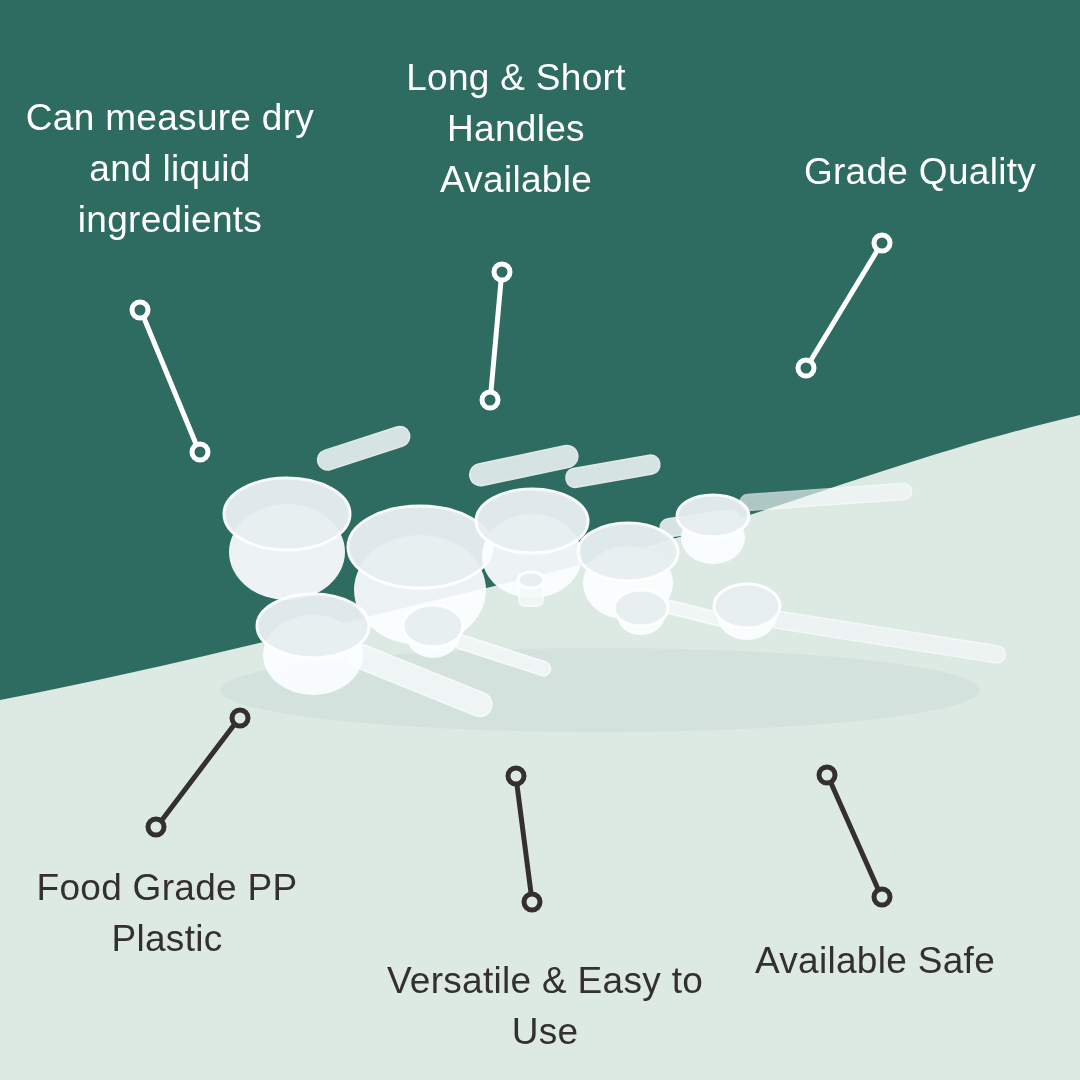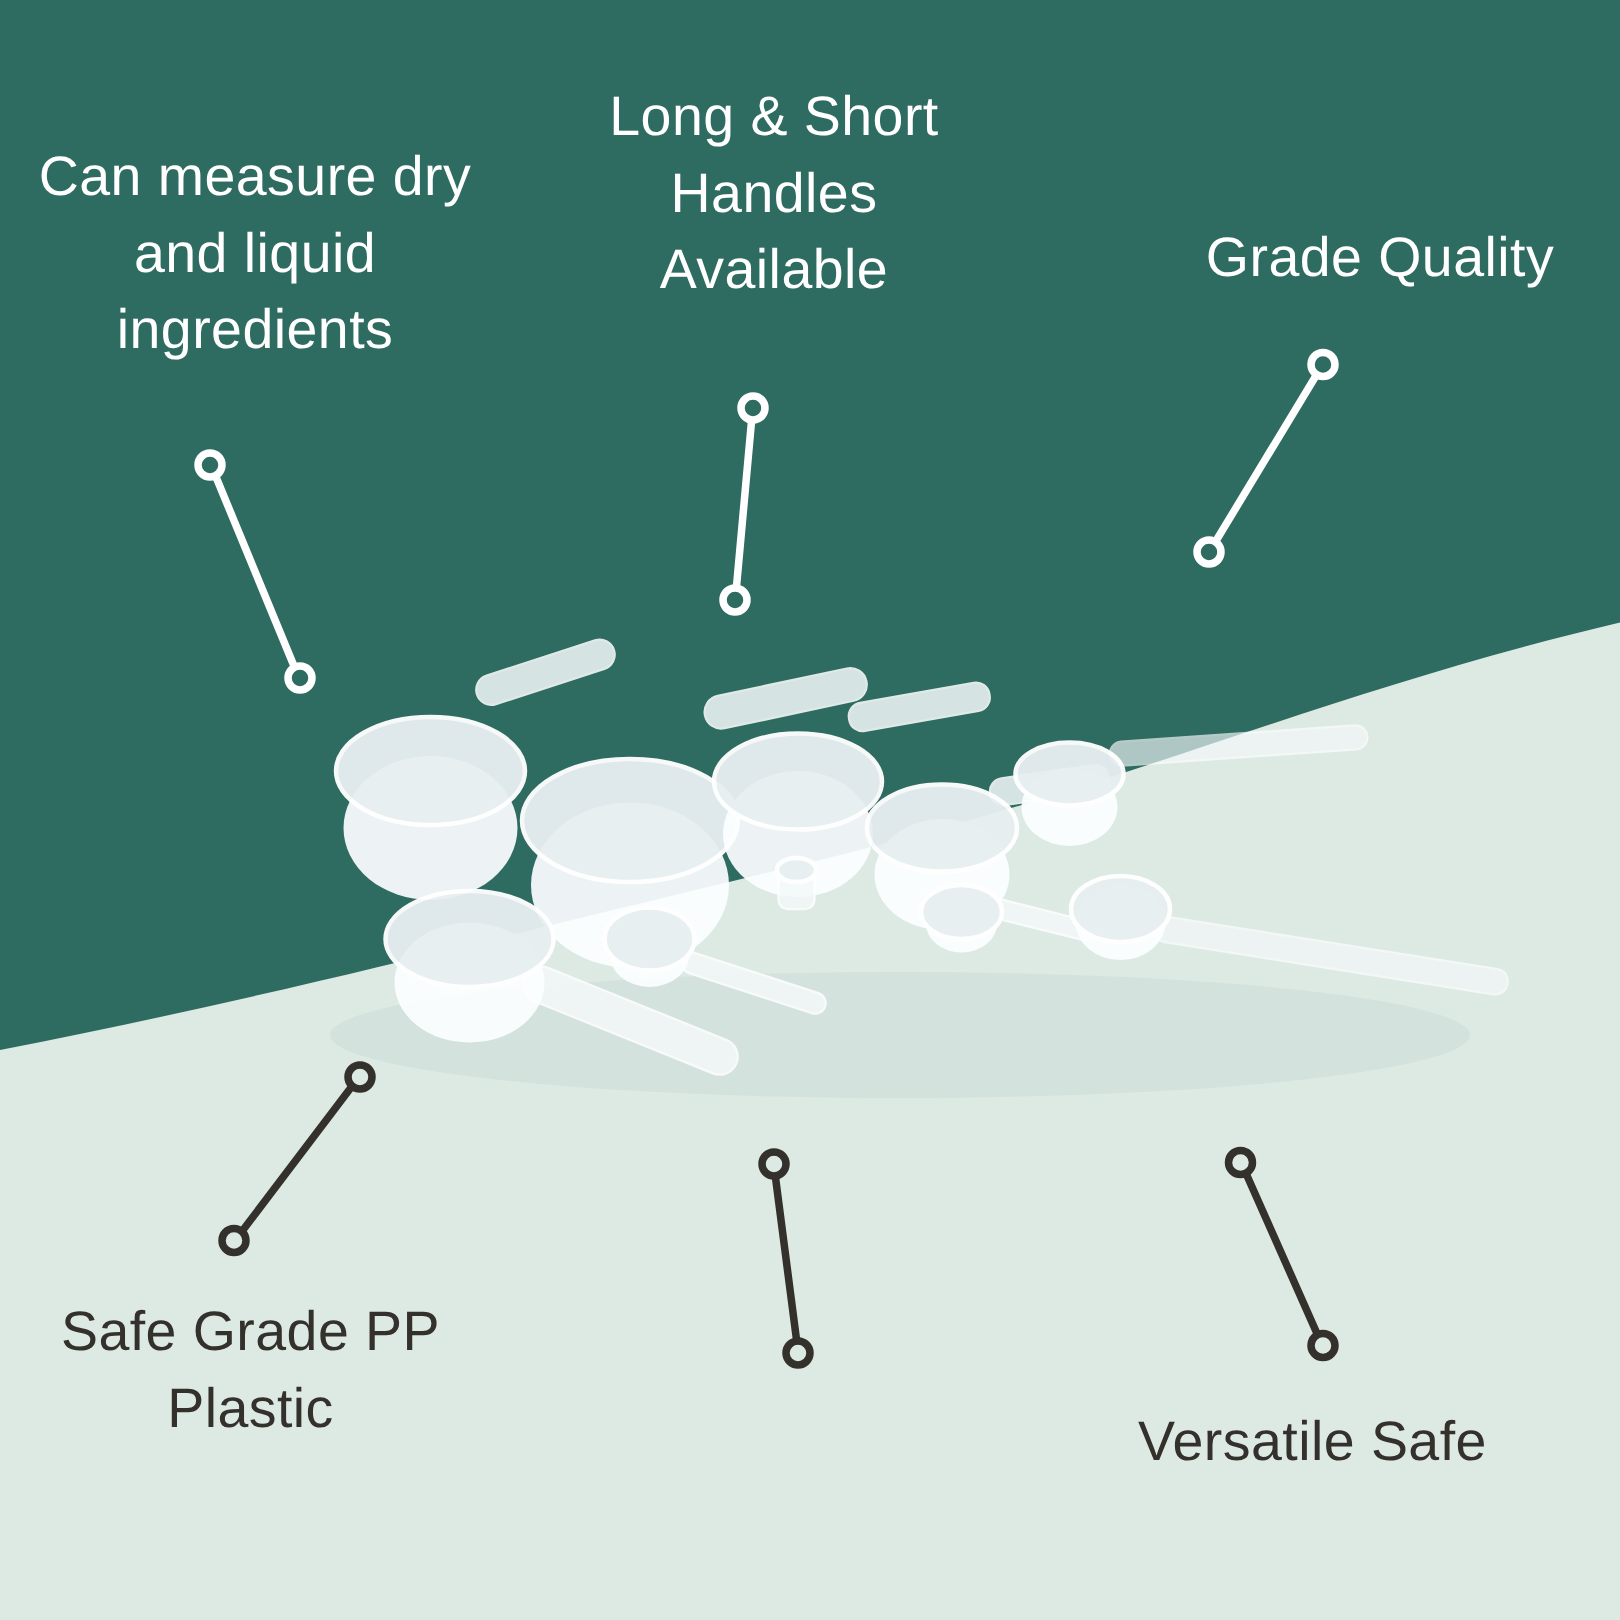--- a/index.html
+++ b/index.html
@@ -171,18 +171,19 @@
       <circle class="connector-ring dark-stroke" cx="882" cy="897" r="8"></circle>
     </g>
   </svg>
 
   <div class="label light lbl-handles">Long &amp; Short Handles Available</div>
 
   <div class="label light lbl-measure">Can measure dry and liquid ingredients</div>
 
   <div class="label light lbl-quality">Grade Quality</div>
 
-  <div class="label dark lbl-material">Safe Grade PP Plastic</div>
+  <div class="label dark lbl-material">Food Grade PP Plastic</div>
 
+  <div class="label dark lbl-versatile">Versatile &amp; Easy to Use</div>
 
-  <div class="label dark lbl-dishwasher">Versatile Safe</div>
+  <div class="label dark lbl-dishwasher">Available Safe</div>
 
 </div>
 
 </body></html>

